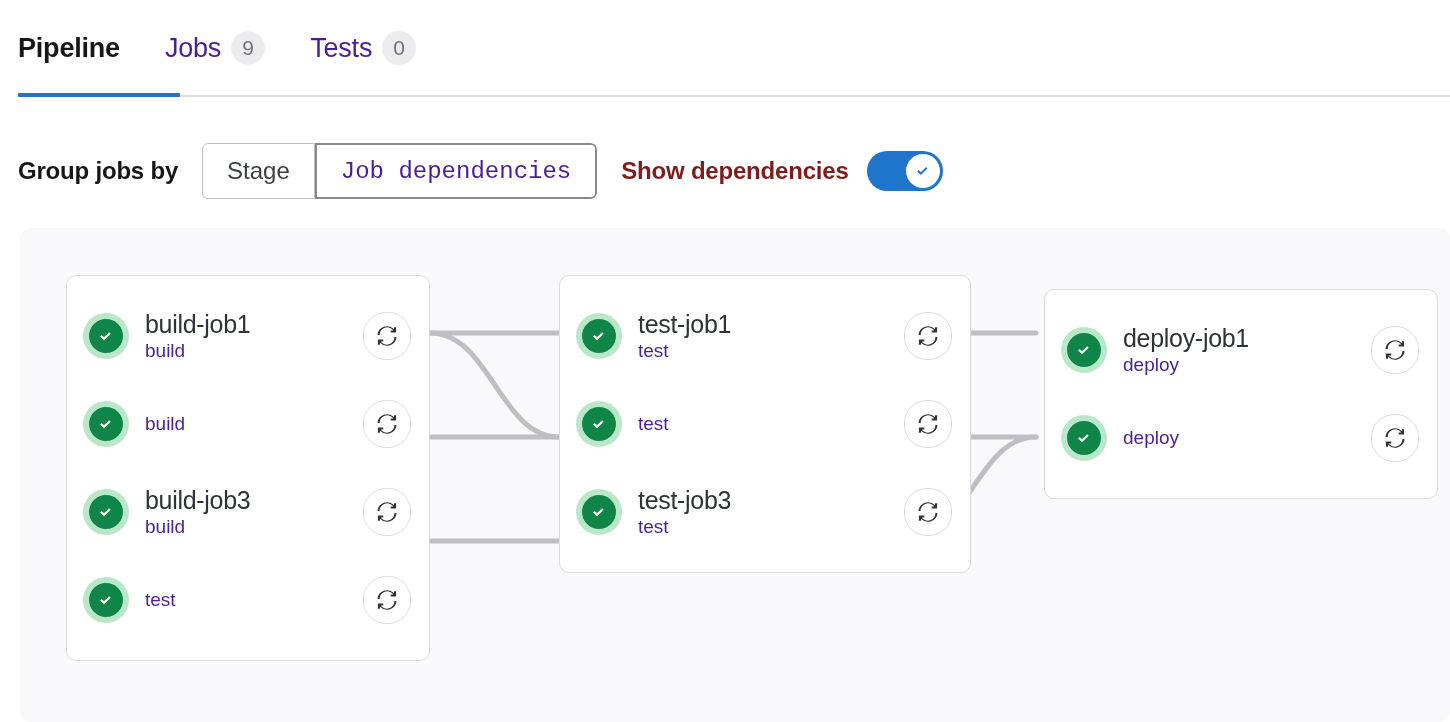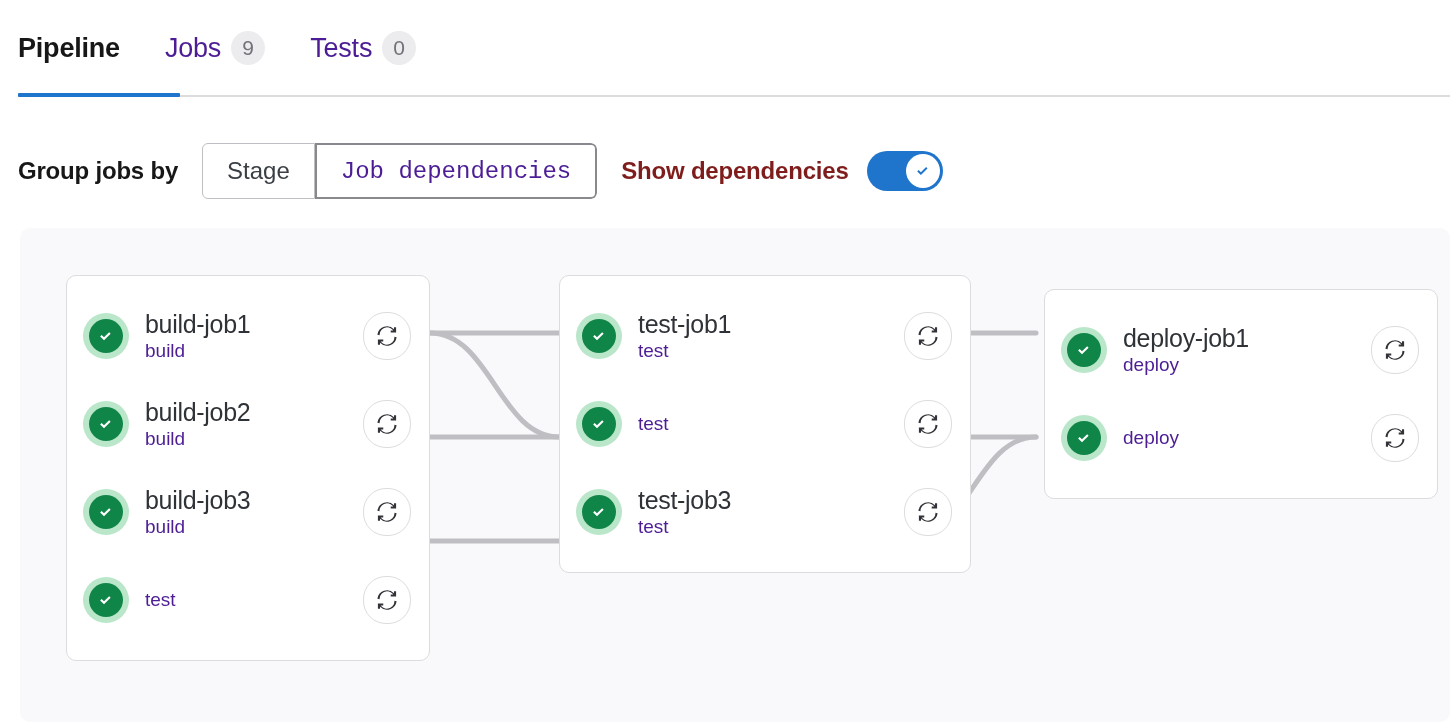--- a/index.html
+++ b/index.html
@@ -348,21 +348,20 @@
 
     <div class="job">
       <div class="job-status">
         <div class="job-status-inner">
           <svg width="20" height="20" viewBox="0 0 16 16">
             <path d="M6.4 11.4 3.3 8.3l1.2-1.2 1.9 1.9 4.1-4.1 1.2 1.2z" fill="#ffffff"></path>
           </svg>
         </div>
       </div>
       <div class="job-text">
-        <div class="job-name">build-job2</div>
         <div class="job-stage">build</div>
       </div>
       <div class="job-retry">
         <svg width="26" height="26" viewBox="0 0 16 16">
           <path d="M8 2.6c1.6 0 3 .8 3.9 2l-1.6.0 0 1.3 3.3 0 0-3.3-1.3 0 0 1.2A6 6 0 0 0 2.1 7.3l1.3.2A4.7 4.7 0 0 1 8 2.6zM8 13.4c-1.6 0-3-.8-3.9-2l1.6 0 0-1.3-3.3 0 0 3.3 1.3 0 0-1.2a6 6 0 0 0 10.2-3.5l-1.3-.2A4.7 4.7 0 0 1 8 13.4z" fill="#333238"></path>
         </svg>
       </div>
     </div>
 
     <div class="job">

